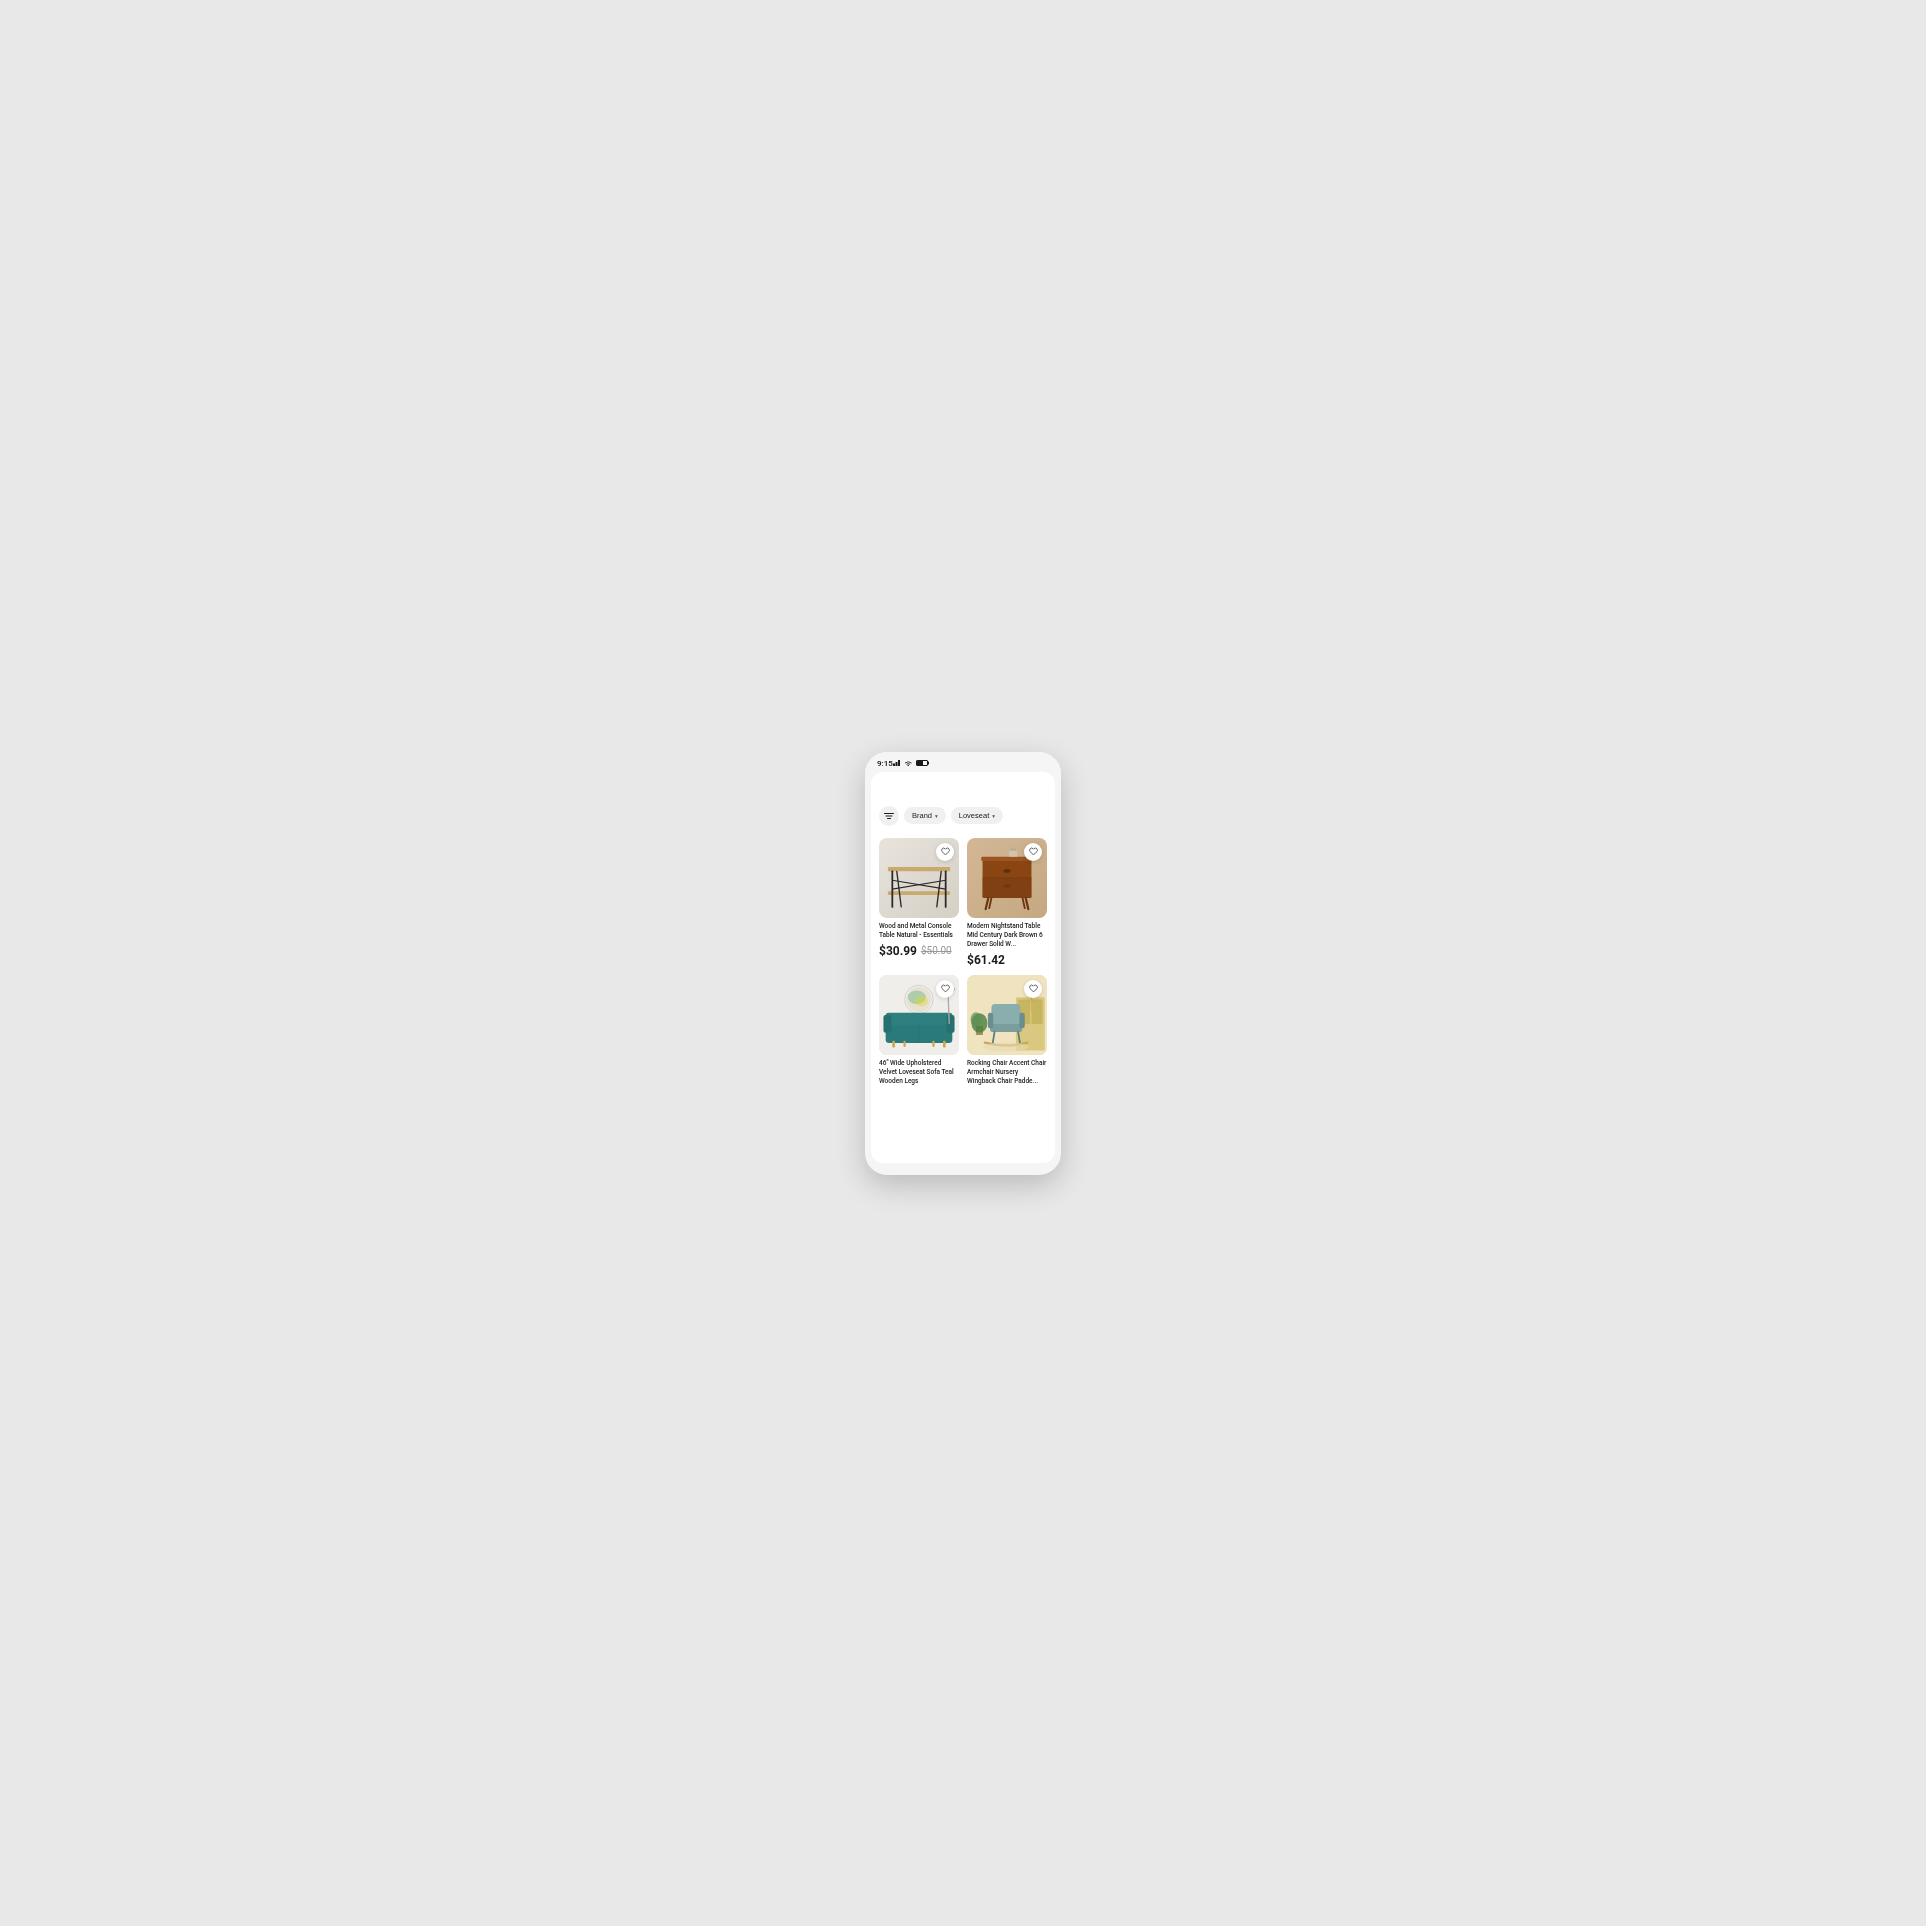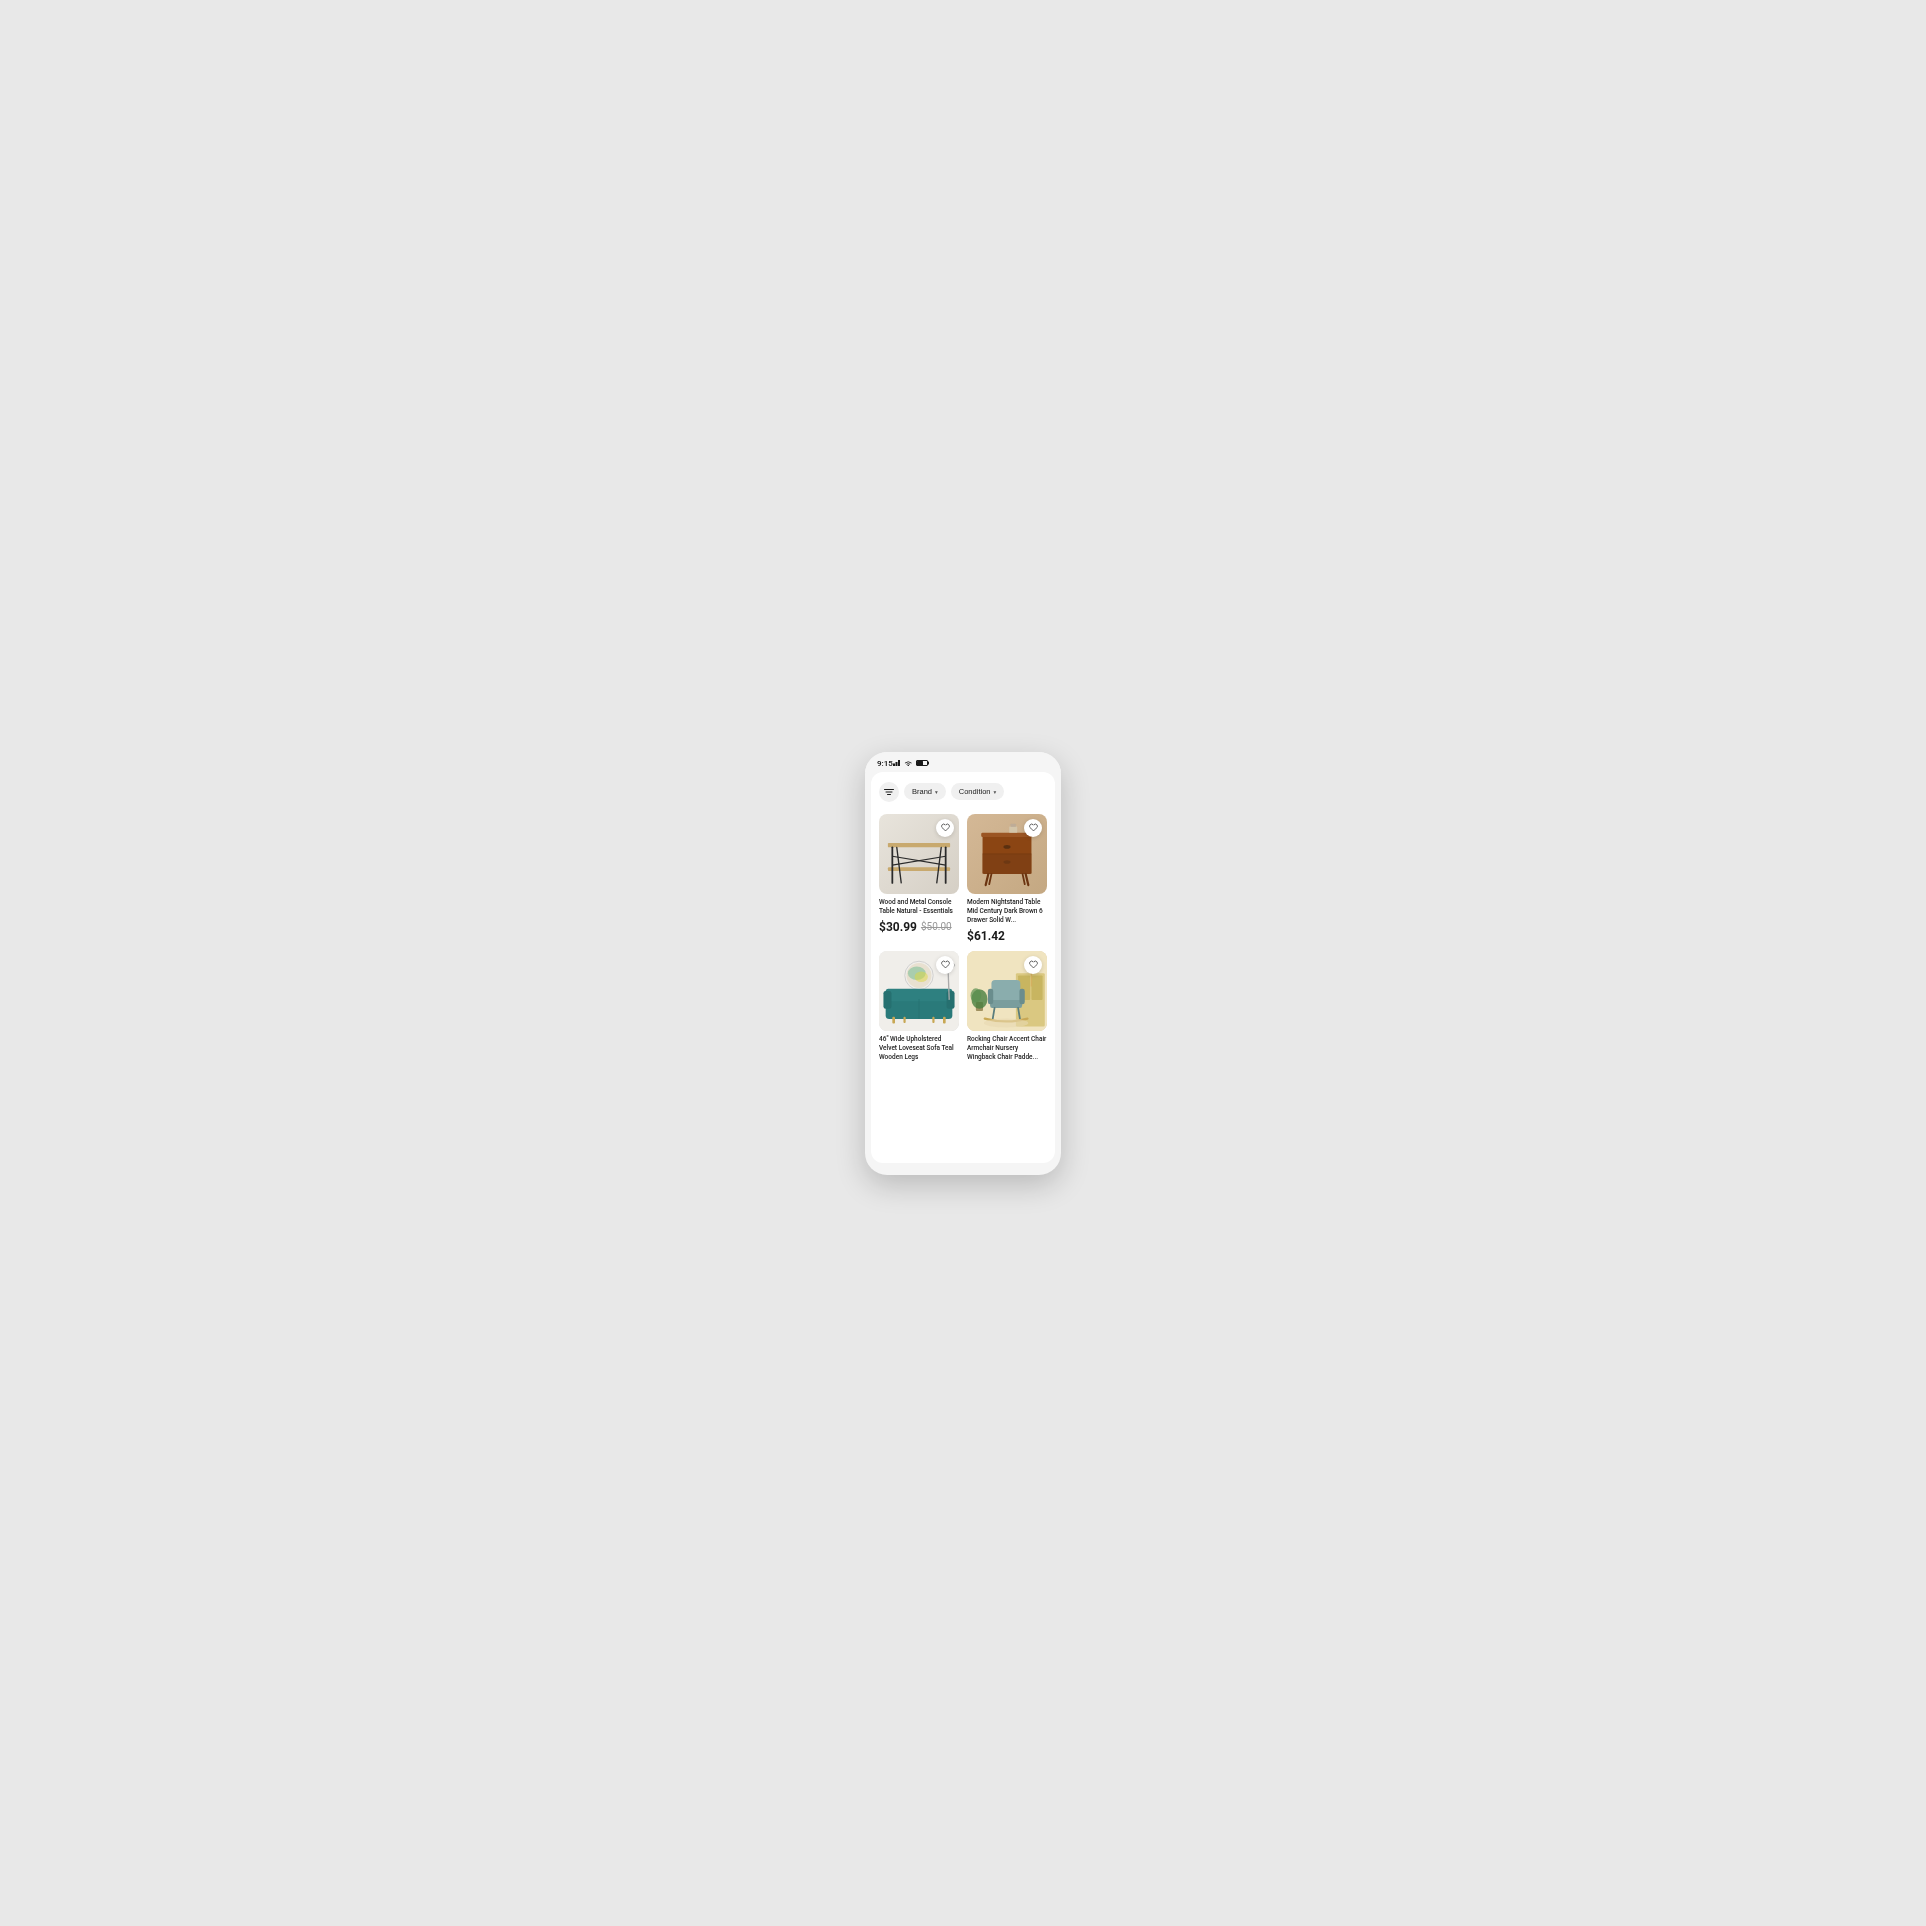--- a/index.html
+++ b/index.html
@@ -82,20 +82,21 @@
       padding: 8px;
       min-height: 391px;
     }
 
     .filter-bar {
       display: flex;
       align-items: center;
       gap: 5px;
       margin-bottom: 10px;
       padding: 2px 0;
+      margin-top: 24px;
     }
 
     .filter-icon-btn {
       width: 20px;
       height: 20px;
       background: #f0f0f0;
       border-radius: 50%;
       display: flex;
       align-items: center;
       justify-content: center;
@@ -244,21 +245,21 @@
           <line x1="7" y1="13" x2="13" y2="13" stroke="#1a1a1a" stroke-width="2" stroke-linecap="round"></line>
         </svg>
       </button>
 
       <button class="filter-chip">
         <span>Brand</span>
         <span class="chevron-down">▾</span>
       </button>
 
       <button class="filter-chip">
-        <span>Condition</span>
+        <span>Loveseat</span>
         <span class="chevron-down">▾</span>
       </button>
     </div>
 
     <div class="products-grid">
 
       <div class="product-card">
         <div class="product-image-container img-console-table">
           <svg width="100%" height="100%" viewBox="0 0 180 180" preserveAspectRatio="xMidYMid meet">
 

